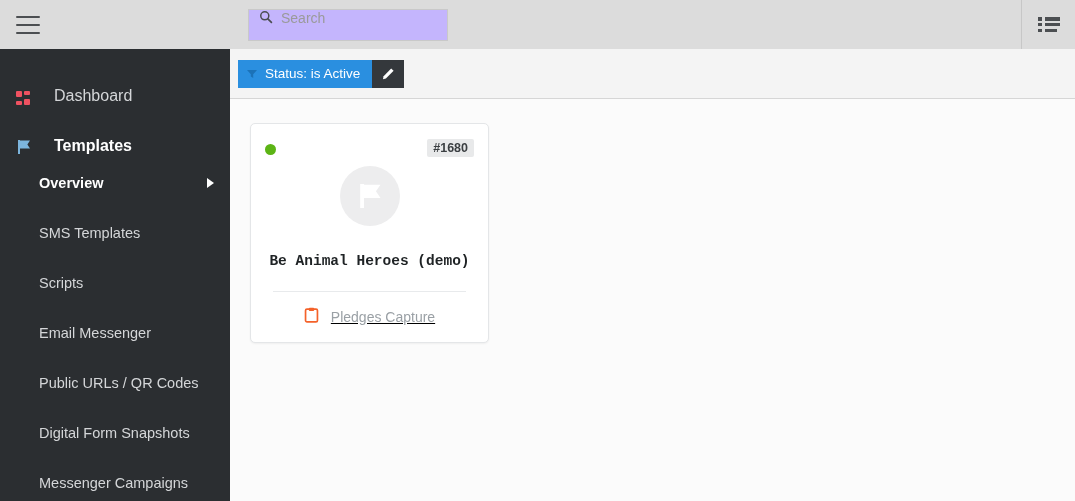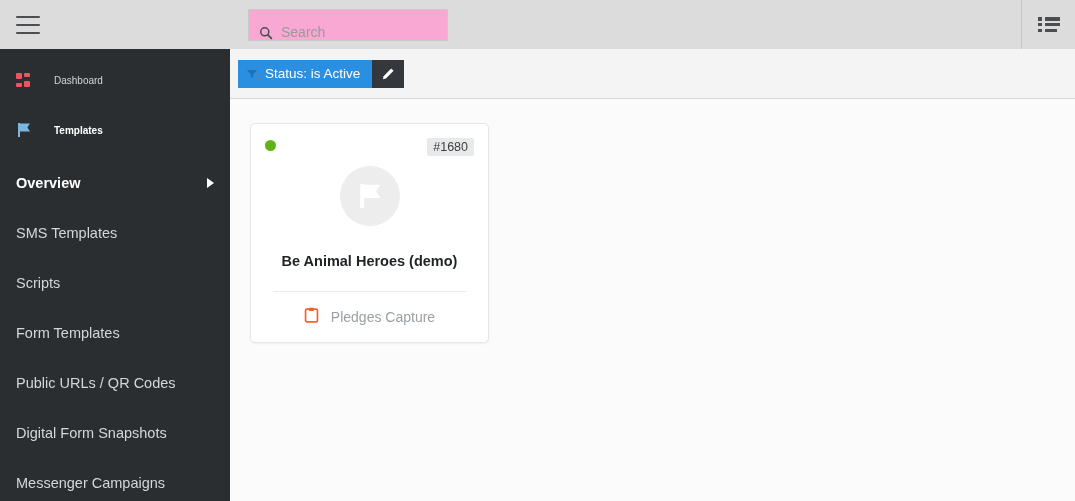--- a/index.html
+++ b/index.html
@@ -30,24 +30,24 @@
   .hamburger {
     width: 24px; height: 18px;
     display: flex; flex-direction: column; justify-content: space-between;
     cursor: pointer;
   }
   .hamburger span { display: block; height: 2px; width: 100%; background: #4c4f52; border-radius: 1px; }
 
   .nav-main { padding-top: 6px; }
   .nav-item {
     height: 50px;
-    display: flex; align-items: center;
+    display: flex; align-items: flex-end;
     padding: 0 16px;
     color: #d4d6d8;
-    font-size: 10px;
+    font-size: 16px;
     cursor: pointer;
     user-select: none;
   }
   .nav-item .nav-icon {
     width: 28px; flex: 0 0 28px;
     display: flex; align-items: center; justify-content: flex-start;
   }
   .nav-item .nav-label { padding-left: 10px; white-space: nowrap; }
   .nav-item.active .nav-label { color: #ffffff; font-weight: bold; }
 
@@ -61,20 +61,21 @@
   .sub-list { display: flex; flex-direction: column; }
   .sub-item {
     height: 50px;
     display: flex; align-items: center; justify-content: space-between;
     padding: 0 16px;
     color: #d4d6d8;
     font-size: 14.5px;
     cursor: pointer;
     user-select: none;
     white-space: nowrap;
+    margin-left: 23px;
   }
   .sub-item.active { color: #ffffff; font-weight: bold; }
   .caret-right {
     width: 0; height: 0;
     border-top: 5px solid transparent;
     border-bottom: 5px solid transparent;
     border-left: 7px solid #ffffff;
   }
 
   
@@ -90,23 +91,23 @@
     background: #2b2e31;
     color: #ffffff;
     font-size: 15px; font-weight: bold;
     display: flex; align-items: center;
     padding: 0 16px;
     white-space: nowrap;
   }
   .search-wrap { display: flex; align-items: center; padding-left: 18px; }
   .search-box {
     width: 200px; height: 32px;
-    background: #f9a8d4;
+    background: #c4b5fd;
     border: 1px solid #c9c9c9;
-    display: flex; align-items: flex-end;
+    display: flex; align-items: flex-start;
     padding: 0 10px;
   }
   .search-box svg { flex: 0 0 14px; margin-right: 8px; }
   .search-box input {
     border: none; outline: none;
     font-family: "Liberation Sans", sans-serif;
     font-size: 14px; color: #333;
     width: 100%; background: transparent;
   }
   .search-box input::placeholder { color: #9a9a9a; }
@@ -160,21 +161,21 @@
   
   .card {
     width: 239px;
     background: #ffffff;
     border: 1px solid #e4e6e8;
     border-radius: 5px;
     box-shadow: 0 1px 2px rgba(0,0,0,0.05);
     position: relative;
     padding: 14px 14px 0 14px;
   }
-  .card-head { display: flex; align-items: flex-start; justify-content: space-between; height: 20px; }
+  .card-head { display: flex; align-items: center; justify-content: space-between; height: 20px; font-weight: bold; }
   .status-dot { width: 11px; height: 11px; border-radius: 50%; background: #5cb415; margin-top: 2px; }
   .id-badge {
     background: #e8e9ea;
     color: #3b3f42;
     font-size: 12.5px;
     padding: 2px 6px;
     border-radius: 2px;
     white-space: nowrap;
   }
   .card-avatar-wrap { display: flex; justify-content: center; margin-top: 8px; }
@@ -182,27 +183,29 @@
     width: 60px; height: 60px; border-radius: 50%;
     background: #ededee;
     display: flex; align-items: center; justify-content: center;
   }
   .card-title {
     text-align: center;
     font-size: 14.5px; font-weight: bold;
     color: #1f2325;
     margin-top: 27px;
     white-space: nowrap;
+    font-family: Liberation Mono, monospace;
   }
   .card-divider { height: 1px; background: #e8eaec; margin: 22px 8px 0 8px; }
   .card-footer {
     height: 50px;
     display: flex; align-items: center; justify-content: center;
     gap: 12px;
     cursor: pointer;
+    text-decoration: underline;
   }
   .card-footer .ftr-label { color: #9aa0a5; font-size: 14px; white-space: nowrap; }
 </style>
 </head>
 <body>
 
 <div class="app">
 
   <aside class="sidebar">
     <div class="sidebar-top">
@@ -243,21 +246,21 @@
         <span>Overview</span>
         <span class="caret-right"></span>
       </div>
       <div class="sub-item">
         <span>SMS Templates</span>
       </div>
       <div class="sub-item">
         <span>Scripts</span>
       </div>
       <div class="sub-item">
-        <span>Form Templates</span>
+        <span>Email Messenger</span>
       </div>
       <div class="sub-item">
         <span>Public URLs / QR Codes</span>
       </div>
       <div class="sub-item">
         <span>Digital Form Snapshots</span>
       </div>
       <div class="sub-item">
         <span>Messenger Campaigns</span>
       </div>

